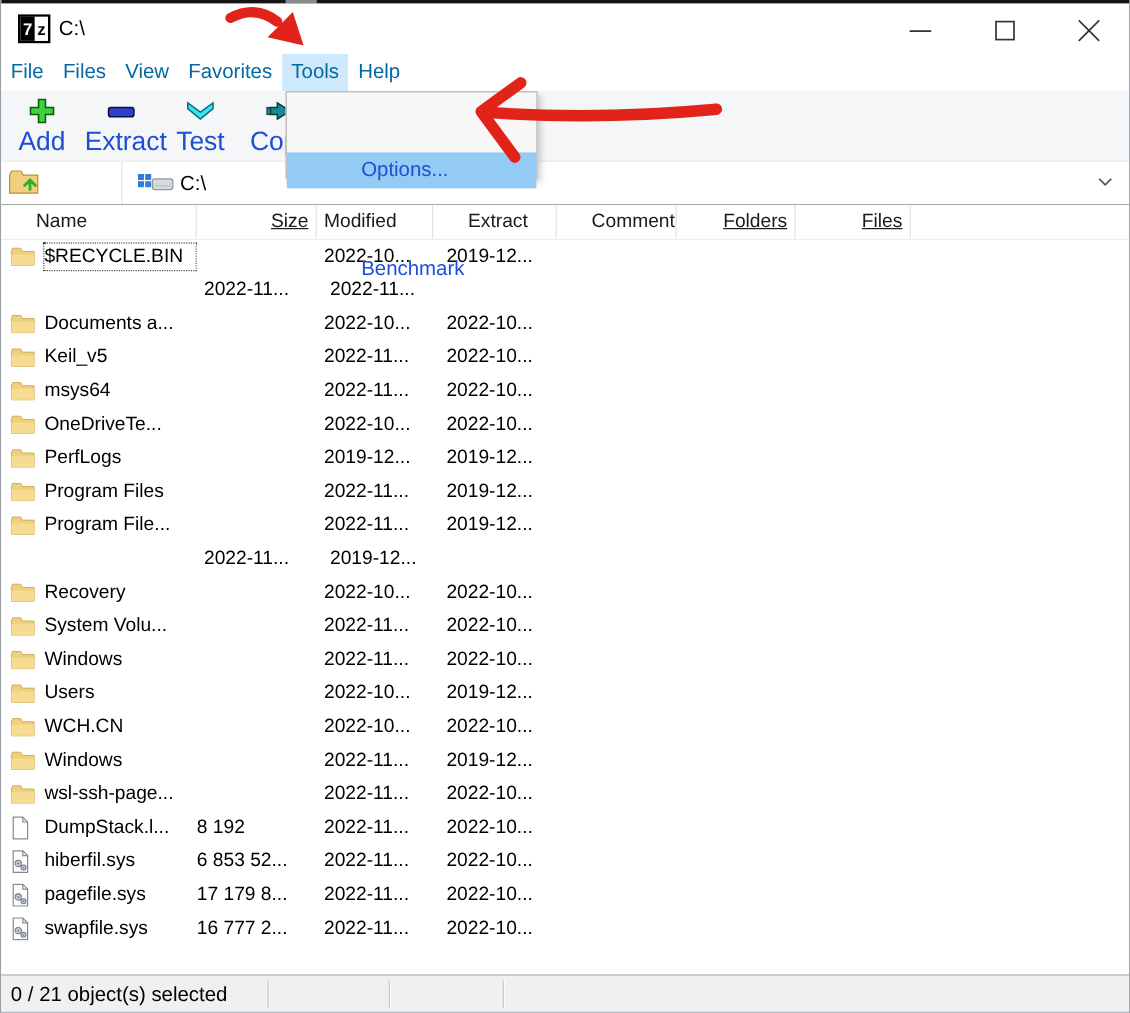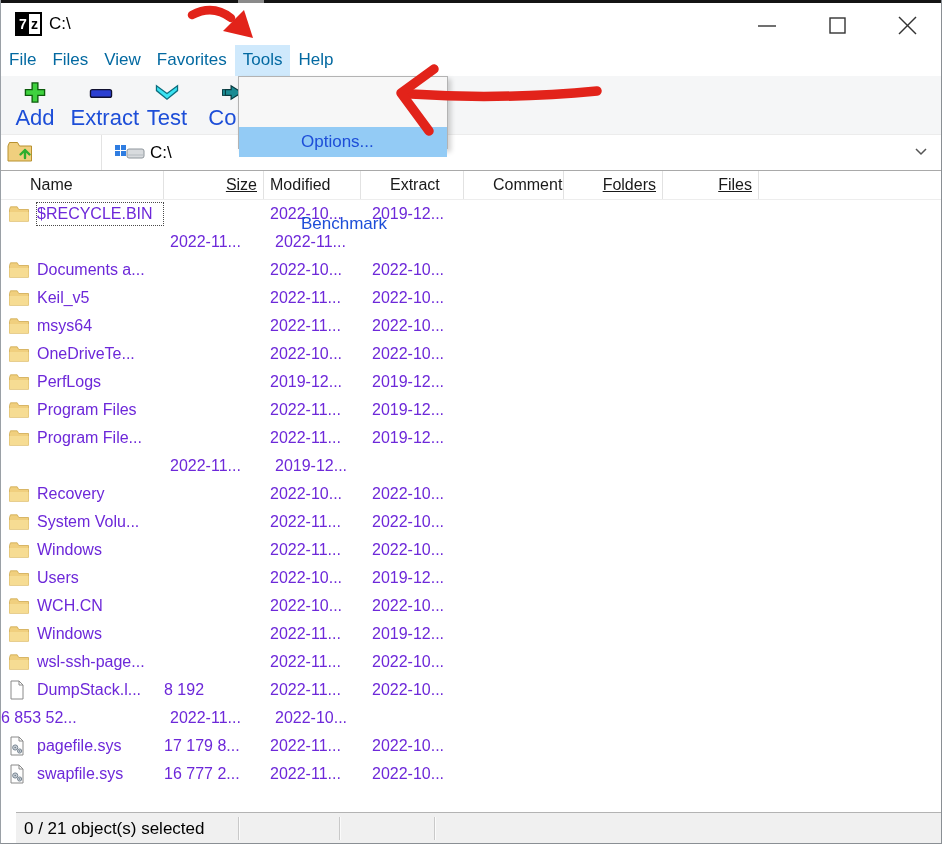--- a/index.html
+++ b/index.html
@@ -44,32 +44,32 @@
   .colheader { position:absolute; top:171px; left:0; right:0; height:29px; background:#fff; display:grid;
                grid-template-columns:163px 100px 97px 103px 100px 99px 96px 1fr; border-bottom:1px solid #ededed; }
   .hcell { font-size:16px; color:#1a1a1a; line-height:28px; border-right:1px solid #e2e2e2; overflow:hidden; white-space:nowrap; }
   .hcell.left { padding-left:29px; text-align:left; }
   .hcell.c-mod2 { padding-left:6px; }
   .hcell.right { padding-right:6px; text-align:right;text-decoration:underline; }
   .hcell:last-child { border-right:none; }
 
   
   .filelist { position:absolute; top:200px; left:0; right:0; bottom:32px; background:#fff; overflow:hidden; }
-  .row { display:grid; grid-template-columns:163px 100px 97px 103px 100px 99px 96px 1fr; height:28px; font-size:16px; color:#6d28d9; }
+  .row { display:grid; grid-template-columns:163px 100px 97px 103px 100px 99px 96px 1fr; height:28px; font-size:16px; color:#000000; }
   .cell { line-height:28px; white-space:nowrap; overflow:hidden; }
   .c-name { display:flex; align-items:center; padding-left:8px; }
   .ficon { width:22px; flex:0 0 22px; display:inline-flex; align-items:center; }
   .nm { flex:1; line-height:24px; height:24px; margin-left:5px; padding-left:1px; }
   .row.focused .nm { outline:1px dotted #4a4a4a; outline-offset:-1px; }
   .c-size { text-align:left; padding-right:7px; }
   .c-mod { padding-left:6px; }
   .c-cre { padding-left:11px; }
 
   
-  .statusbar { position:absolute; left:0; right:0; top:812px; height:32px; background:#f0f0f0; border-top:1px solid #b3b3b3;margin-left:15px; }
+  .statusbar { position:absolute; left:0; right:0; top:812px; height:32px; background:#f0f0f0; border-top:1px solid #b3b3b3; }
   .stext { position:absolute; left:8px; top:0; height:31px; line-height:31px; font-size:17px; color:#000; }
   .sdiv { position:absolute; top:4px; bottom:4px; width:0; border-left:1px solid #c9c9c9; border-right:1px solid #fbfbfb; }
 
   
   .popup { position:absolute; left:237px; top:76px; width:210px; height:73px; background:#f7f7f7;
            border:1px solid #b3b3b3; z-index:40; box-shadow:3px 3px 5px rgba(0,0,0,0.18); padding-top:2px; }
   .pitem { height:30px; line-height:30px; font-size:17px; color:#1d4ed8; padding-left:62px;margin-top:48px; }
   .pitem.hl { background:#93cbf5; }
   .pitem.plain { height:36px; line-height:38px; }
 
@@ -510,45 +510,35 @@
       <div class="cell c-size">8 192</div>
       <div class="cell c-mod">2022-11...</div>
       <div class="cell c-cre">2022-10...</div>
       <div class="cell"></div>
       <div class="cell"></div>
       <div class="cell"></div>
       <div class="cell"></div>
     </div>
 
     <div class="row">
-      <div class="cell c-size">6 853 52...</div>
-      <div class="cell c-mod">2022-11...</div>
-      <div class="cell c-cre">2022-10...</div>
-      <div class="cell"></div>
-      <div class="cell"></div>
-      <div class="cell"></div>
-      <div class="cell"></div>
-    </div>
-
-    <div class="row">
       <div class="cell c-name">
 
         <span class="ficon">
           <svg width="16" height="20" viewBox="0 0 16 20">
             <path d="M2,1 h8 l4,4 v14 H2 z" fill="#fdfdfd" stroke="#8a8a8a" stroke-width="1"></path>
             <path d="M10,1 v4 h4" fill="none" stroke="#8a8a8a" stroke-width="1"></path>
             <circle cx="6.2" cy="11.5" r="2.6" fill="#c6cdd4" stroke="#6e7d8a" stroke-width="0.9"></circle>
             <circle cx="10.6" cy="15" r="2.1" fill="#c6cdd4" stroke="#6e7d8a" stroke-width="0.9"></circle>
             <circle cx="6.2" cy="11.5" r="0.8" fill="#6e7d8a"></circle>
             <circle cx="10.6" cy="15" r="0.7" fill="#6e7d8a"></circle>
           </svg>
         </span>
-        <span class="nm">pagefile.sys</span>
-      </div>
-      <div class="cell c-size">17 179 8...</div>
+        <span class="nm">hiberfil.sys</span>
+      </div>
+      <div class="cell c-size">6 853 52...</div>
       <div class="cell c-mod">2022-11...</div>
       <div class="cell c-cre">2022-10...</div>
       <div class="cell"></div>
       <div class="cell"></div>
       <div class="cell"></div>
       <div class="cell"></div>
     </div>
 
     <div class="row">
       <div class="cell c-name">
@@ -556,20 +546,44 @@
         <span class="ficon">
           <svg width="16" height="20" viewBox="0 0 16 20">
             <path d="M2,1 h8 l4,4 v14 H2 z" fill="#fdfdfd" stroke="#8a8a8a" stroke-width="1"></path>
             <path d="M10,1 v4 h4" fill="none" stroke="#8a8a8a" stroke-width="1"></path>
             <circle cx="6.2" cy="11.5" r="2.6" fill="#c6cdd4" stroke="#6e7d8a" stroke-width="0.9"></circle>
             <circle cx="10.6" cy="15" r="2.1" fill="#c6cdd4" stroke="#6e7d8a" stroke-width="0.9"></circle>
             <circle cx="6.2" cy="11.5" r="0.8" fill="#6e7d8a"></circle>
             <circle cx="10.6" cy="15" r="0.7" fill="#6e7d8a"></circle>
           </svg>
         </span>
+        <span class="nm">pagefile.sys</span>
+      </div>
+      <div class="cell c-size">17 179 8...</div>
+      <div class="cell c-mod">2022-11...</div>
+      <div class="cell c-cre">2022-10...</div>
+      <div class="cell"></div>
+      <div class="cell"></div>
+      <div class="cell"></div>
+      <div class="cell"></div>
+    </div>
+
+    <div class="row">
+      <div class="cell c-name">
+
+        <span class="ficon">
+          <svg width="16" height="20" viewBox="0 0 16 20">
+            <path d="M2,1 h8 l4,4 v14 H2 z" fill="#fdfdfd" stroke="#8a8a8a" stroke-width="1"></path>
+            <path d="M10,1 v4 h4" fill="none" stroke="#8a8a8a" stroke-width="1"></path>
+            <circle cx="6.2" cy="11.5" r="2.6" fill="#c6cdd4" stroke="#6e7d8a" stroke-width="0.9"></circle>
+            <circle cx="10.6" cy="15" r="2.1" fill="#c6cdd4" stroke="#6e7d8a" stroke-width="0.9"></circle>
+            <circle cx="6.2" cy="11.5" r="0.8" fill="#6e7d8a"></circle>
+            <circle cx="10.6" cy="15" r="0.7" fill="#6e7d8a"></circle>
+          </svg>
+        </span>
         <span class="nm">swapfile.sys</span>
       </div>
       <div class="cell c-size">16 777 2...</div>
       <div class="cell c-mod">2022-11...</div>
       <div class="cell c-cre">2022-10...</div>
       <div class="cell"></div>
       <div class="cell"></div>
       <div class="cell"></div>
       <div class="cell"></div>
     </div>

